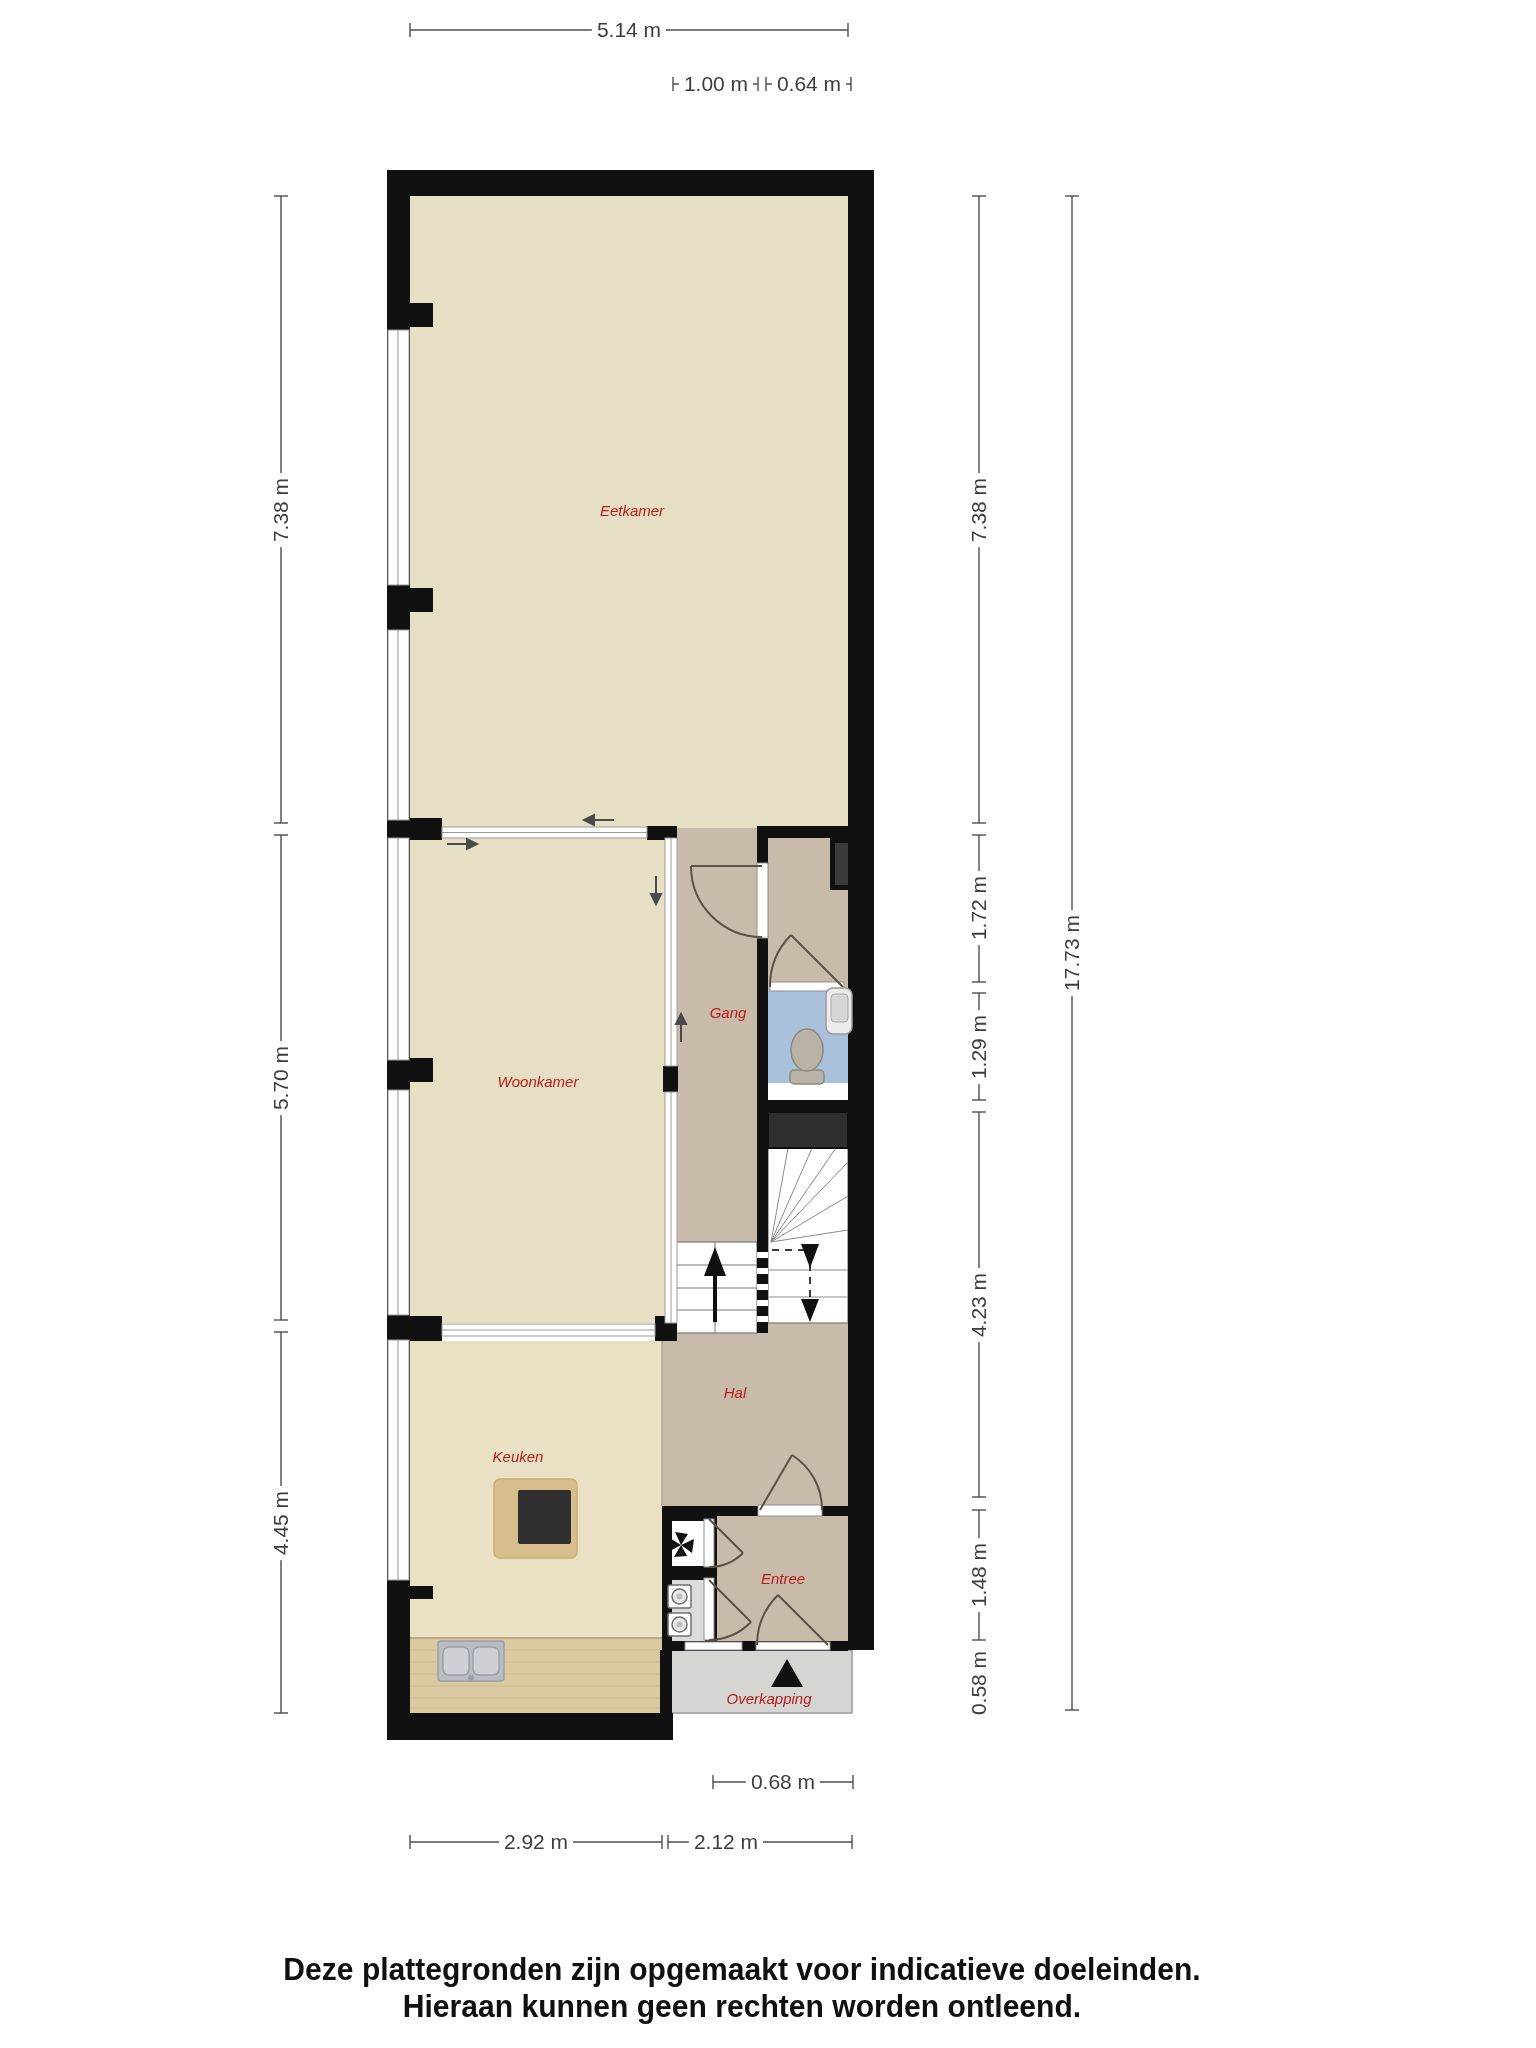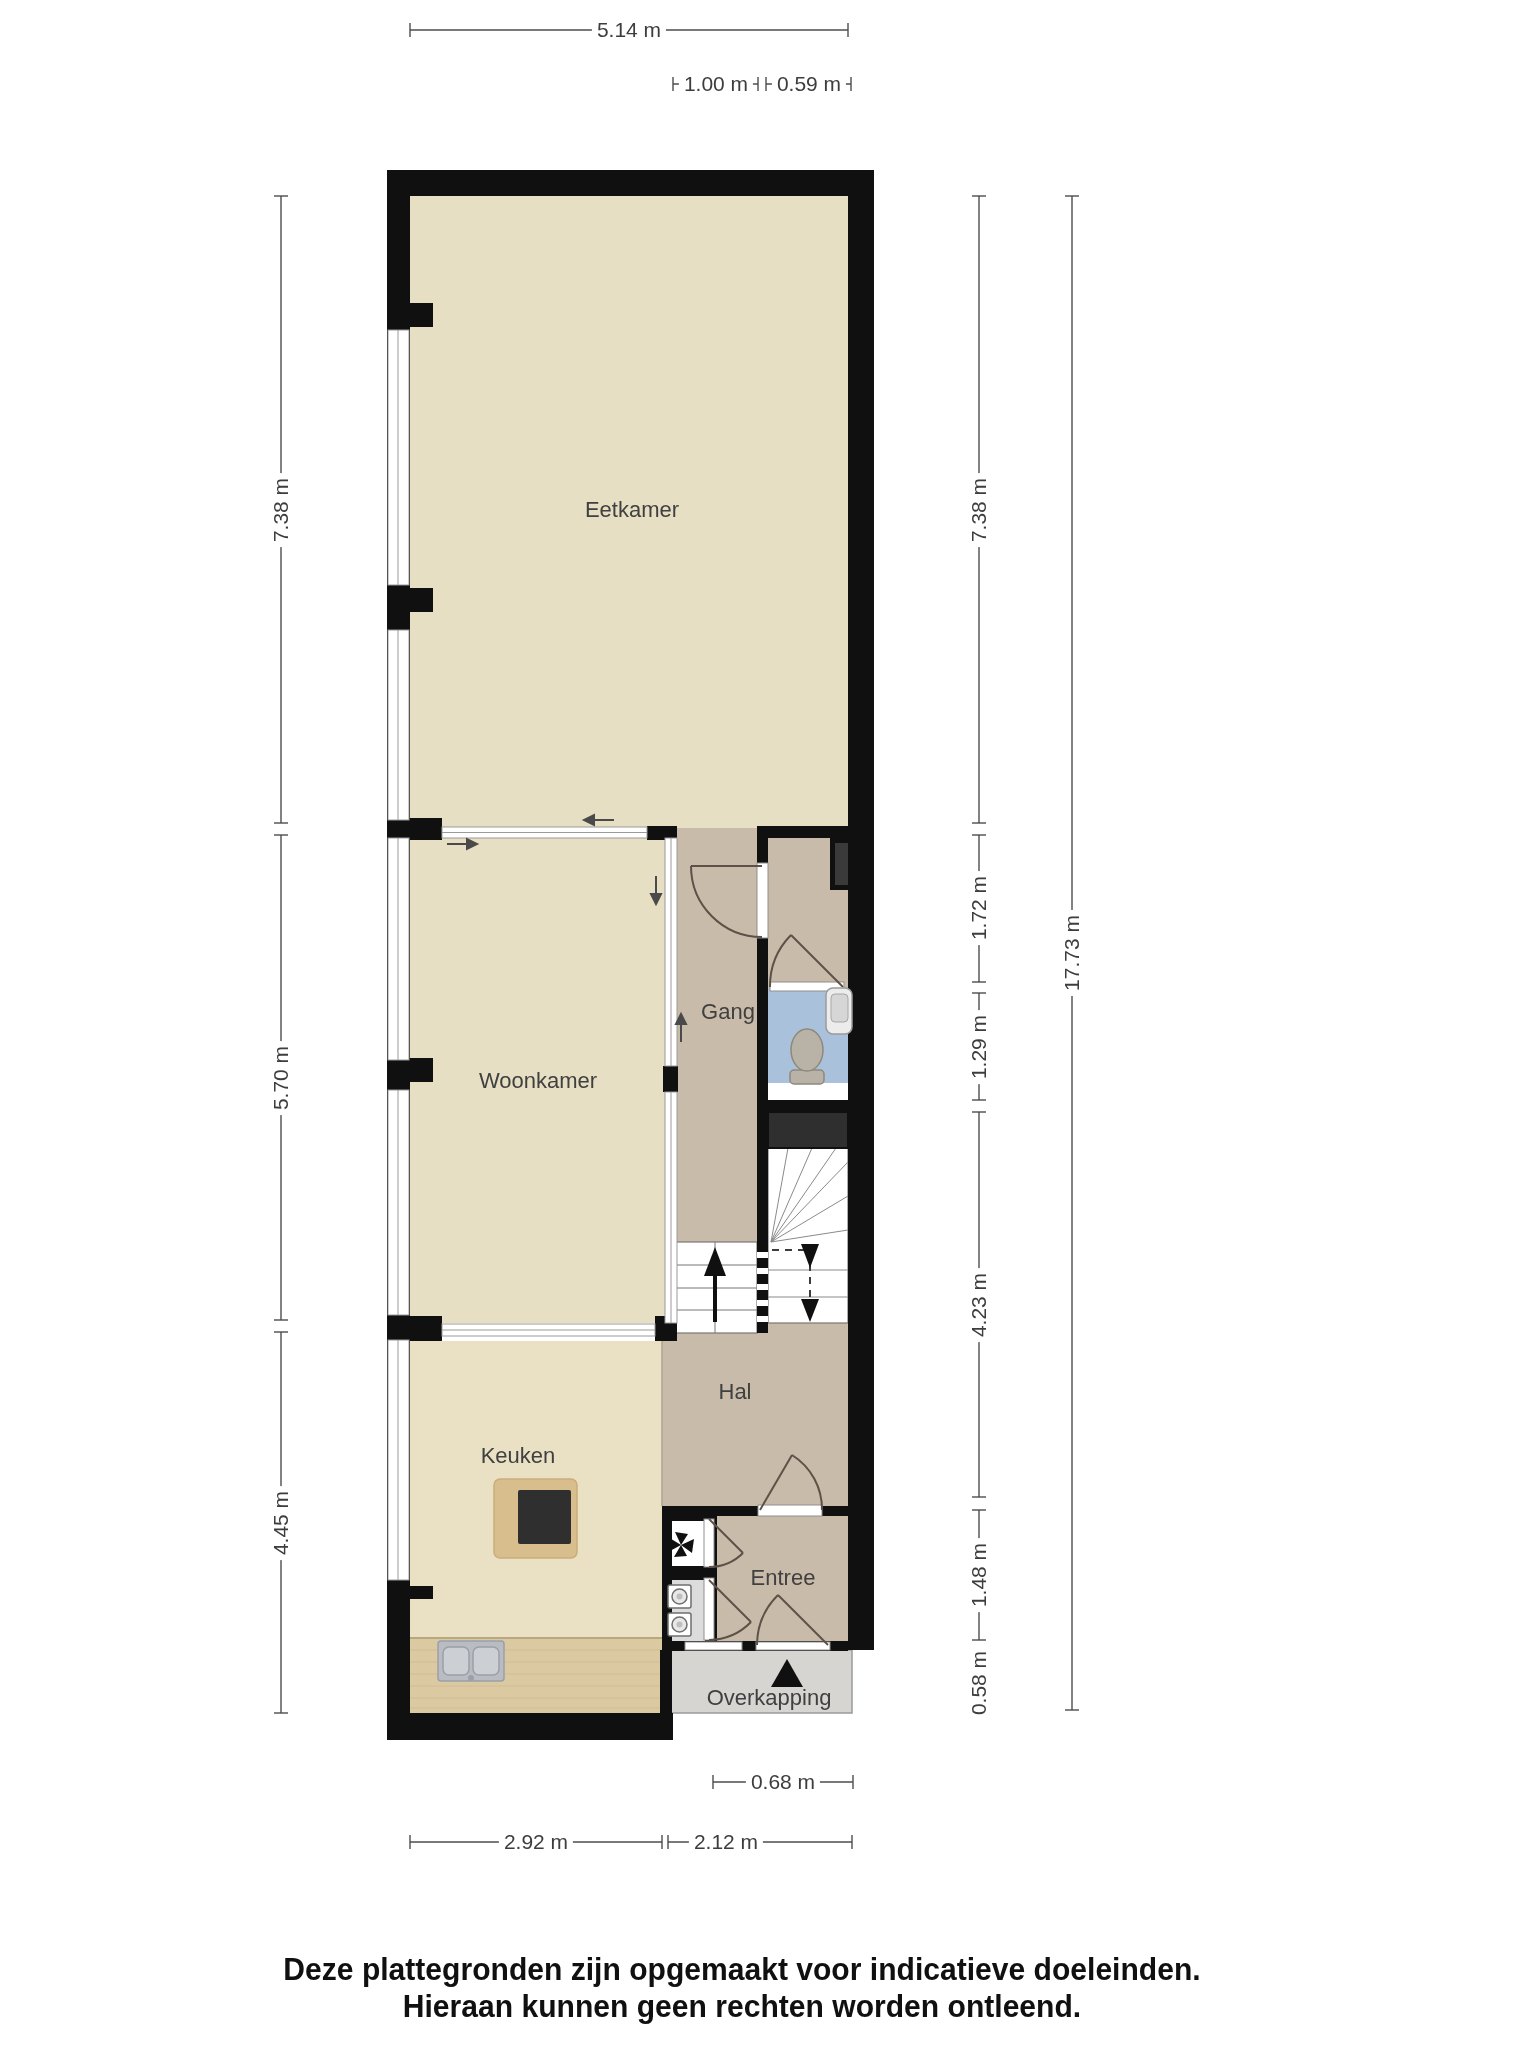--- a/index.html
+++ b/index.html
@@ -1,21 +1,21 @@
 <!DOCTYPE html>
 <html><head>
 <meta charset="utf-8">
 <style>
   html,body{margin:0;padding:0;background:#ffffff;}
   #canvas{position:relative;width:1536px;height:2048px;background:#ffffff;overflow:hidden;
           font-family:"Liberation Sans","DejaVu Sans",sans-serif;}
   #plan-svg{position:absolute;left:0;top:0;width:1536px;height:2048px;}
   .lbl{position:absolute;transform:translate(-50%,-50%);white-space:nowrap;
        font-size:21px;color:#2b2b2b;}
-  .room{font-size:22px;color:#404040;}
+  .room{font-size:15px;color:#b91c1c;font-style:italic;}
   .dim{color:#3d3d3d;background:#ffffff;padding:1px 5px;}
   .dim.rot{transform:translate(-50%,-50%) rotate(-90deg);}
   #footer{position:absolute;left:0;top:1951px;width:1484px;text-align:center;
           font-weight:bold;font-size:31px;line-height:37px;color:#101010;
           transform:scaleX(0.97);transform-origin:50% 50%;}
 </style>
 </head>
 <body>
 
 <div id="canvas">
@@ -309,21 +309,21 @@
 <div class="lbl room" style="left:632px;top:510px">Eetkamer</div>
 <div class="lbl room" style="left:538px;top:1081px">Woonkamer</div>
 <div class="lbl room" style="left:728px;top:1012px">Gang</div>
 <div class="lbl room" style="left:518px;top:1456px">Keuken</div>
 <div class="lbl room" style="left:735px;top:1392px">Hal</div>
 <div class="lbl room" style="left:783px;top:1578px">Entree</div>
 <div class="lbl room" style="left:769px;top:1698px">Overkapping</div>
 
 <div class="lbl dim" style="left:629px;top:30px">5.14 m</div>
 <div class="lbl dim" style="left:716px;top:84px">1.00 m</div>
-<div class="lbl dim" style="left:809px;top:84px">0.59 m</div>
+<div class="lbl dim" style="left:809px;top:84px">0.64 m</div>
 
 <div class="lbl dim rot" style="left:281px;top:510px">7.38 m</div>
 <div class="lbl dim rot" style="left:281px;top:1078px">5.70 m</div>
 <div class="lbl dim rot" style="left:281px;top:1523px">4.45 m</div>
 
 <div class="lbl dim rot" style="left:979px;top:510px">7.38 m</div>
 <div class="lbl dim rot" style="left:979px;top:908px">1.72 m</div>
 <div class="lbl dim rot" style="left:979px;top:1047px">1.29 m</div>
 <div class="lbl dim rot" style="left:979px;top:1305px">4.23 m</div>
 <div class="lbl dim rot" style="left:979px;top:1575px">1.48 m</div>

